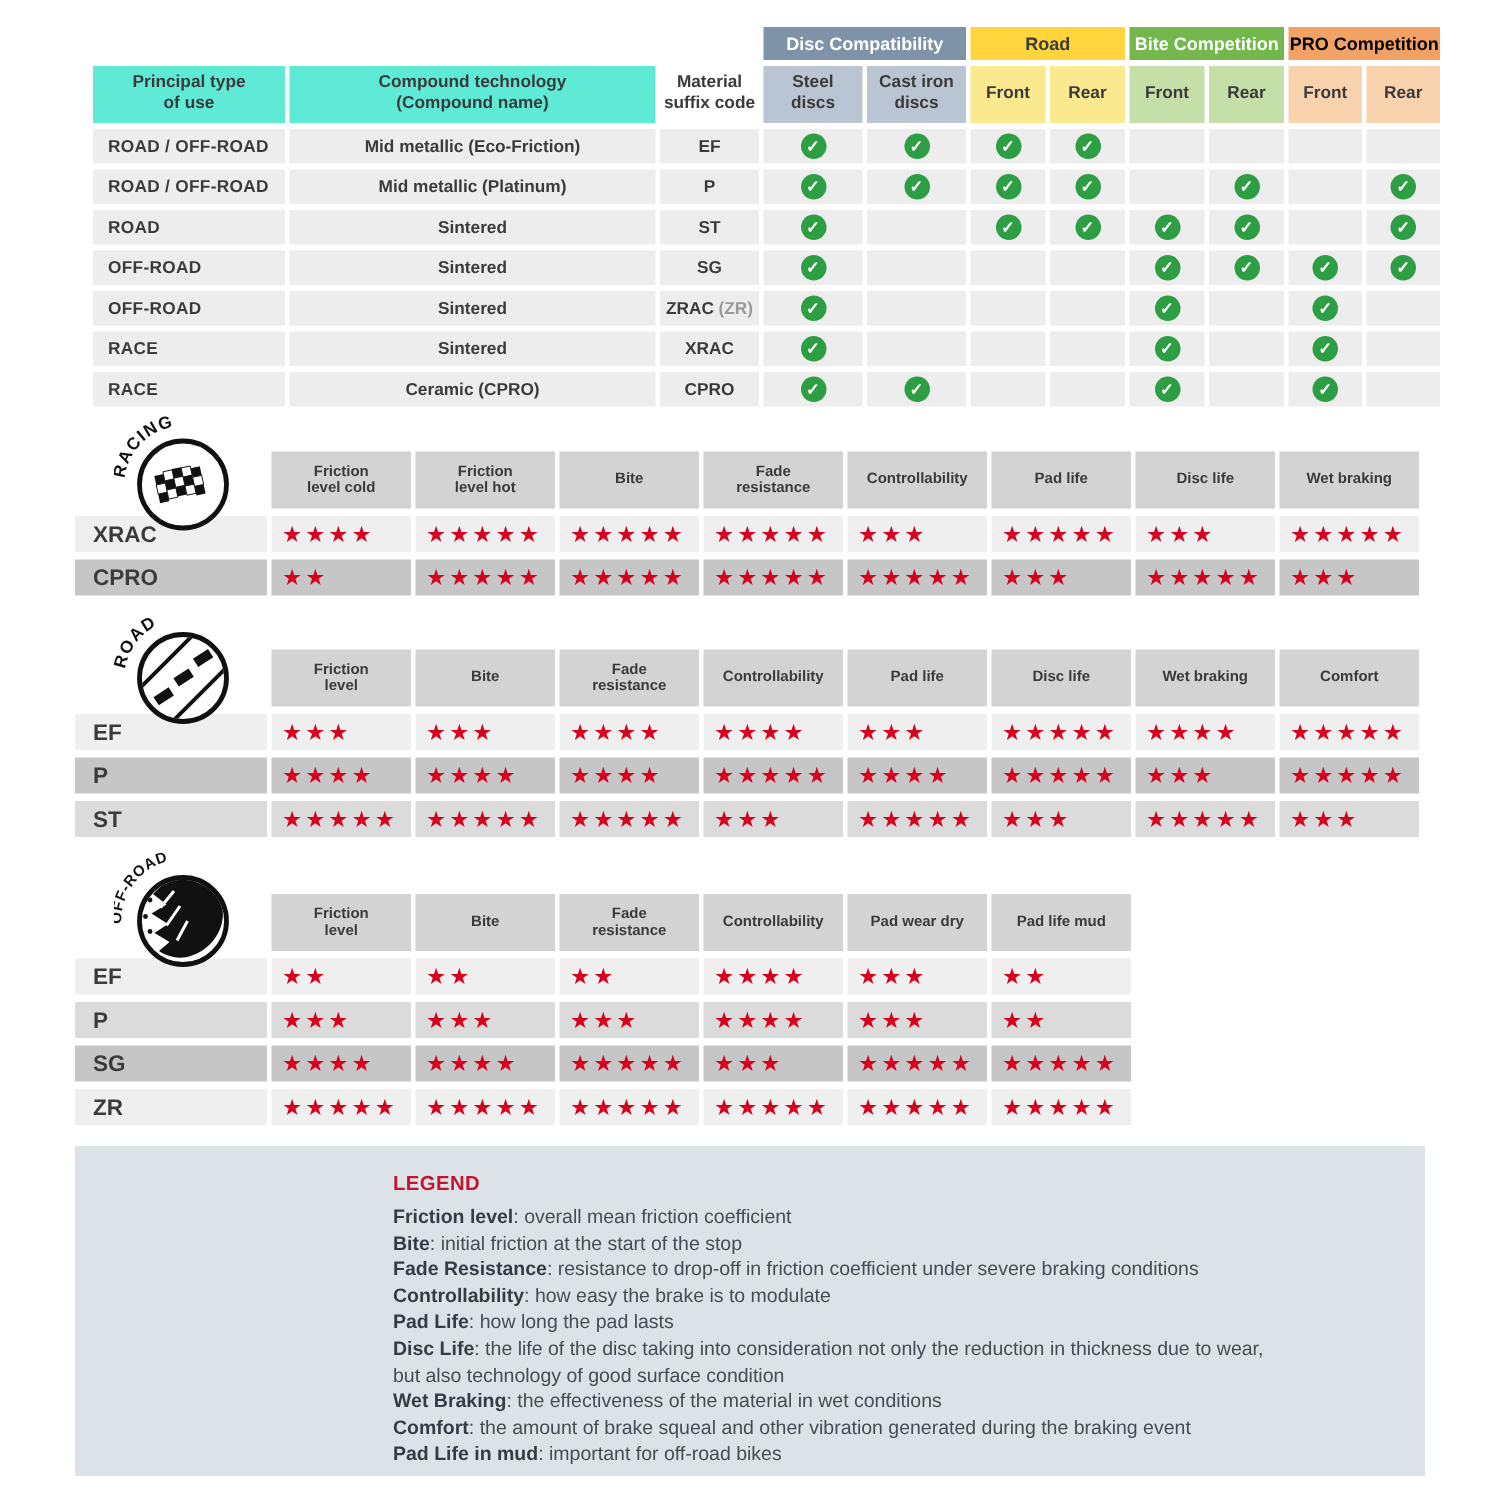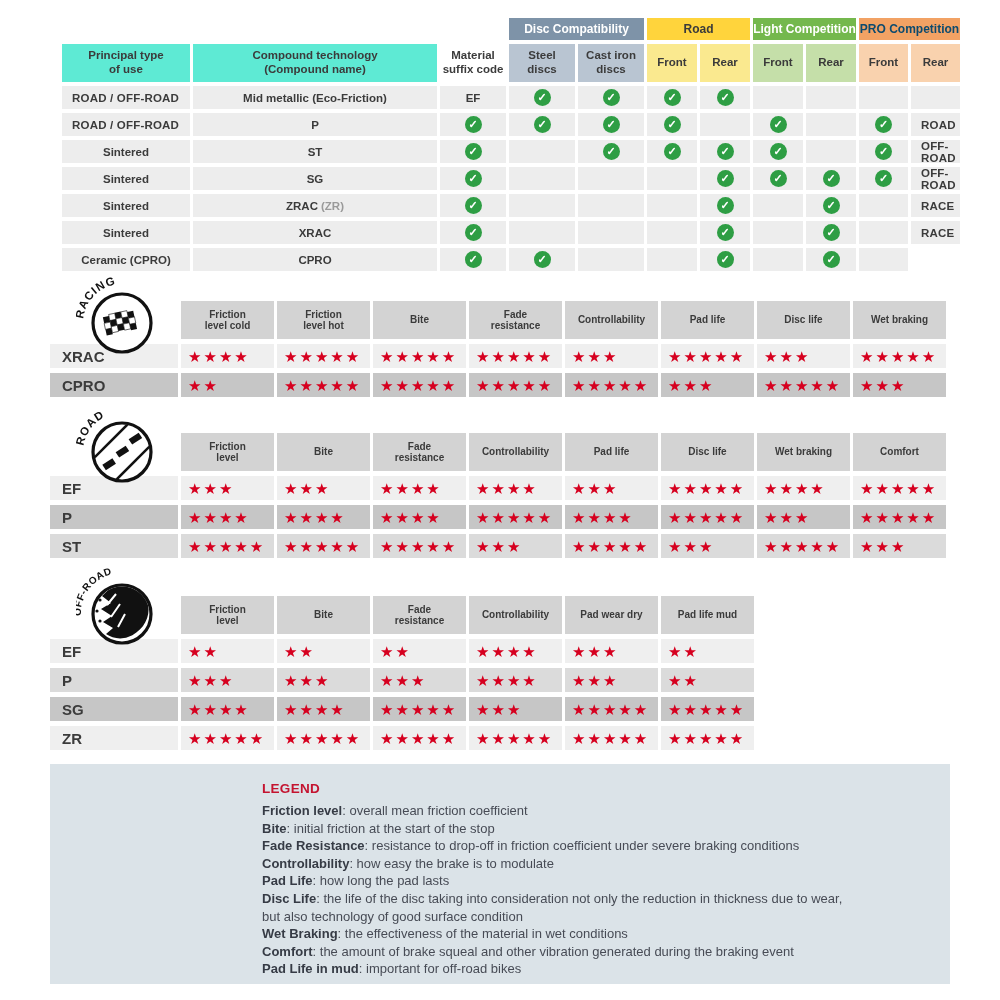--- a/index.html
+++ b/index.html
@@ -52,22 +52,22 @@
 </head>
 <body>
 
 <div class="content">
 
   <section>
     <div class="compat-grid" id="compatGrid">
         <div class="void" style="grid-column:1 / span 3"></div>
         <div class="ghead" style="grid-column:4 / span 2;background:#7e93a8;color:#ffffff">Disc Compatibility</div>
         <div class="ghead" style="grid-column:6 / span 2;background:#ffd43c;color:#3b3b3b">Road</div>
-        <div class="ghead" style="grid-column:8 / span 2;background:#74b84d;color:#ffffff">Light Competition</div>
-        <div class="ghead" style="grid-column:10 / span 2;background:#f2a264;color:#0c4a6e">PRO Competition</div>
+        <div class="ghead" style="grid-column:8 / span 2;background:#74b84d;color:#ffffff">Bite Competition</div>
+        <div class="ghead" style="grid-column:10 / span 2;background:#f2a264;color:#000000">PRO Competition</div>
         <div class="chead">Principal type
 of use</div>
         <div class="chead">Compound technology
 (Compound name)</div>
         <div class="chead plain">Material
 suffix code</div>
         <div class="chead" style="background:#b9c5d2">Steel
 discs</div>
         <div class="chead" style="background:#b9c5d2">Cast iron
 discs</div>
@@ -90,20 +90,21 @@
           <span class="check">✓</span>
         </div>
         <div class="dcell">
           <span class="check">✓</span>
         </div>
         <div class="dcell"></div>
         <div class="dcell"></div>
         <div class="dcell"></div>
         <div class="dcell"></div>
         <div class="dcell use">ROAD / OFF-ROAD</div>
+        <div class="dcell">Mid metallic (Platinum)</div>
         <div class="dcell">P</div>
         <div class="dcell">
           <span class="check">✓</span>
         </div>
         <div class="dcell">
           <span class="check">✓</span>
         </div>
         <div class="dcell">
           <span class="check">✓</span>
         </div>

